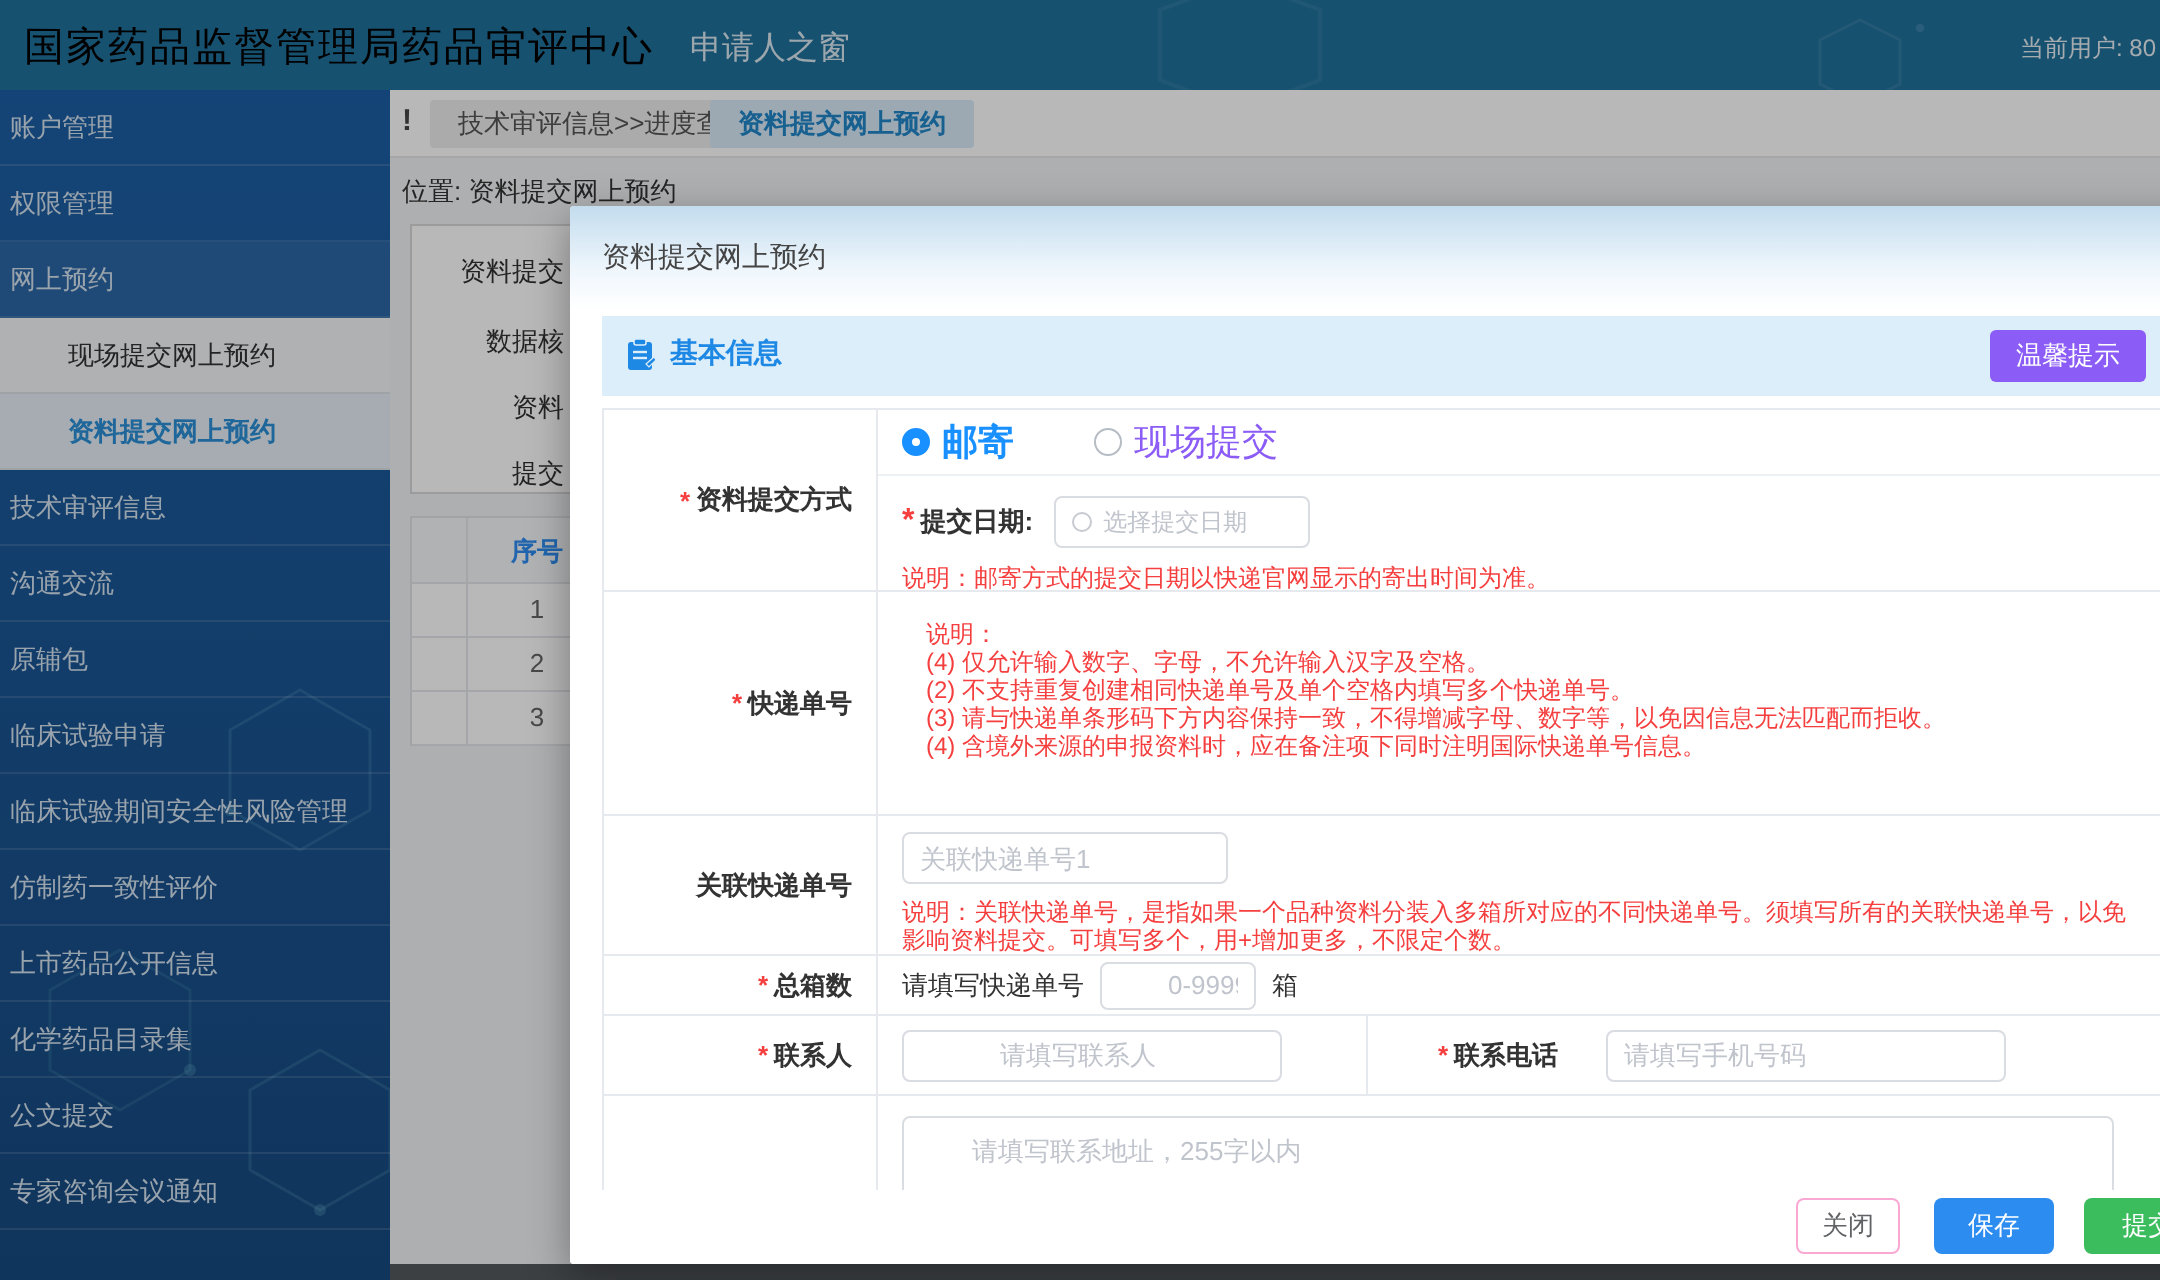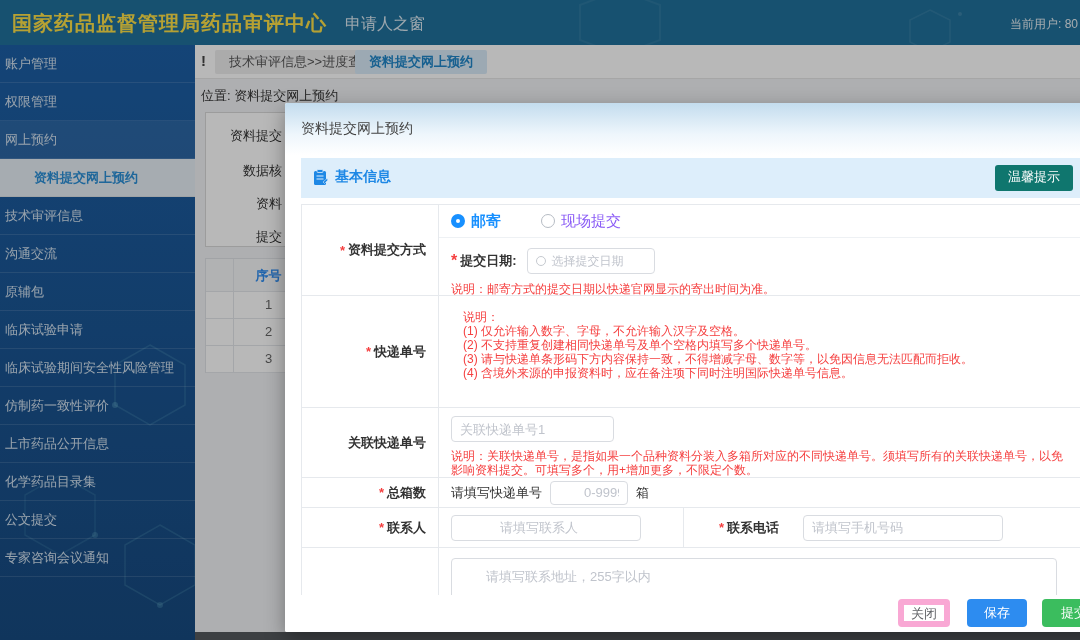--- a/index.html
+++ b/index.html
@@ -2,21 +2,21 @@
 <html><head>
 <meta charset="utf-8">
 <style>
   * { margin:0; padding:0; box-sizing:border-box; }
   html,body { width:1080px; height:640px; overflow:hidden; }
   body { font-family:"Liberation Sans","DejaVu Sans",sans-serif; }
   #stage { position:relative; width:1080px; height:640px; overflow:hidden; background:#f5f6f7; }
 
   
   .topbar { position:absolute; left:0; top:0; width:1080px; height:45px; background:#20719c; overflow:hidden; }
-  .brand-title { position:absolute; left:12px; top:10px; font-size:20px; font-weight:bold; color:#fde047; letter-spacing:1px; }
+  .brand-title { position:absolute; left:12px; top:10px; font-size:20px; font-weight:normal; color:#000000; letter-spacing:1px; }
   .brand-sub { position:absolute; left:345px; top:14px; font-size:16px; color:#d9e7f0; }
   .current-user { position:absolute; right:2px; top:16px; font-size:12px; color:#e6eef3; white-space:nowrap; }
 
   .sidebar { position:absolute; left:0; top:45px; width:195px; height:595px; background:linear-gradient(180deg,#1d5fa5 0%,#174a80 100%); overflow:hidden; }
   .hexes { position:absolute; left:0; top:0; width:100%; height:100%; pointer-events:none; }
   .side-item { position:relative; height:38px; line-height:38px; padding-left:5px; font-size:13px; color:#d4e2ef; border-bottom:1px solid rgba(255,255,255,0.12); cursor:pointer; }
   .side-item.parent { background:rgba(255,255,255,0.07); }
   .side-item.sub { padding-left:34px; background:#f4f6f8; color:#333; border-bottom:1px solid #dde2e7; }
   .side-item.sub.active { background:#e7eff6; color:#2b8fd6; font-weight:bold; }
 
@@ -40,34 +40,34 @@
 
   .overlay { position:absolute; left:0; top:0; width:1080px; height:640px; background:rgba(0,0,0,0.28); z-index:10; }
 
   
   .modal { position:absolute; left:285px; top:103px; width:820px; height:529px; background:#fff; z-index:20; box-shadow:0 6px 20px rgba(0,0,0,0.35); border-radius:2px; overflow:hidden; }
   .modal-head { position:absolute; left:0; top:0; width:100%; height:52px; background:linear-gradient(180deg,#c3dcee 0%,#eef6fc 60%,#ffffff 100%); }
   .modal-title { position:absolute; left:16px; top:17px; font-size:14px; color:#444; }
   .section-bar { position:absolute; left:16px; top:55px; width:788px; height:40px; background:#ddeefb; }
   .section-left { position:absolute; left:12px; top:10px; display:flex; align-items:center; }
   .section-title { font-size:14px; font-weight:bold; color:#1e88e5; margin-left:7px; }
-  .tip-btn { position:absolute; right:16px; top:7px; height:26px; line-height:26px; padding:0 13px; background:#0f766e; color:#fff; font-size:13px; border:none; border-radius:3px; cursor:pointer;font-family:Liberation Mono, monospace; }
+  .tip-btn { position:absolute; right:16px; top:7px; height:26px; line-height:26px; padding:0 13px; background:#8b5cf6; color:#fff; font-size:13px; border:none; border-radius:3px; cursor:pointer; }
 
   .form { position:absolute; left:16px; top:101px; width:788px; height:391px; border:1px solid #e6e9ed; border-bottom:none; overflow:hidden; }
   .frow { display:flex; border-bottom:1px solid #e6e9ed; }
   .lcell { width:137px; border-right:1px solid #e6e9ed; display:flex; align-items:center; justify-content:flex-end; padding-right:12px; font-size:13px; font-weight:bold; color:#333; }
   .ccell { flex:1; position:relative; }
   .req { color:#f53f3f; margin-right:3px; font-weight:bold; }
   .r1 { height:91px; } .r2 { height:112px; } .r3 { height:70px; } .r4 { height:30px; } .r5 { height:40px; } .r6 { height:130px; }
 
   .subrow-radio { height:33px; border-bottom:1px solid #eef1f4; display:flex; align-items:center; padding-left:12px; }
   .radio { width:14px; height:14px; border-radius:50%; background:#fff; }
   .radio.on { border:5px solid #1890ff; }
   .radio.off { border:1px solid #b6bcc4; }
-  .radio-lab { font-size:15px; margin:0 0 0 6px; }
+  .radio-lab { font-size:18px; margin:0 0 0 6px; }
   .radio-lab.on { color:#1890ff; font-weight:bold; }
   .radio-lab.off { color:#8b5cf6; margin-right:0; }
   .gap40 { width:40px; }
   .subrow-date { padding:10px 0 0 12px; display:flex; align-items:center; }
   .inline-lab { font-size:13px; font-weight:bold; color:#333; }
   .datebox { margin-left:10px; width:128px; height:26px; border:1px solid #d9dce1; border-radius:4px; display:flex; align-items:center; padding:0 8px; background:#fff; cursor:text; }
   .clock { width:10px; height:10px; border:1px solid #c6cad0; border-radius:50%; margin-right:6px; flex:none; }
   .ph { color:#c0c4cc; font-size:12px; white-space:nowrap; }
   .note { color:#f53f3f; font-size:12px; line-height:14px; }
   .note.m1 { margin:8px 0 0 12px; }
@@ -81,21 +81,21 @@
   .plain { font-size:13px; color:#333; }
   .ml8 { margin-left:8px; } .mr8 { margin-right:8px; }
   .r5 .ccell.cc1 { flex:none; width:245px; border-right:1px solid #e6e9ed; display:flex; align-items:center; padding-left:12px; }
   .lcell.l2 { width:107px; border-right:none; }
   .r5 .ccell.cc2 { display:flex; align-items:center; padding-left:12px; }
   .areabox { margin:10px 0 0 12px; width:606px; height:90px; border:1px solid #d9dce1; border-radius:4px; padding:8px 10px; background:#fff; cursor:text; }
   .areabox .ph { font-size:13px;margin-left:24px; }
 
   .modal-footer { position:absolute; left:0; bottom:0; width:100%; height:37px; background:#fff; z-index:5; }
   .btn { position:absolute; top:4px; height:28px; font-size:13px; border-radius:4px; cursor:pointer; border:none; font-family:inherit; }
-  .btn.close { left:613px; width:52px; background:#fff; border:6px solid #f9a8d4; color:#606266; }
+  .btn.close { left:613px; width:52px; background:#fff; border:1px solid #f9a8d4; color:#606266; }
   .btn.save { left:682px; width:60px; background:#2d8cf0; color:#fff; }
   .btn.submit { left:757px; width:64px; background:#3bbd5e; color:#fff; }
 </style>
 </head>
 <body>
 
 <div id="stage">
 
   <div class="topbar">
     <span class="brand-title">国家药品监督管理局药品审评中心</span>
@@ -113,20 +113,21 @@
       <polygon points="150,300 185,320 185,360 150,380 115,360 115,320" fill="none" stroke="rgba(140,220,230,0.15)" stroke-width="1.5"></polygon>
       <polygon points="60,430 95,450 95,490 60,510 25,490 25,450" fill="none" stroke="rgba(140,220,230,0.12)" stroke-width="1.5"></polygon>
       <polygon points="160,480 195,500 195,540 160,560 125,540 125,500" fill="none" stroke="rgba(140,220,230,0.15)" stroke-width="1.5"></polygon>
       <circle cx="115" cy="360" r="3" fill="rgba(140,220,230,0.25)"></circle>
       <circle cx="95" cy="490" r="3" fill="rgba(140,220,230,0.2)"></circle>
       <circle cx="160" cy="560" r="3" fill="rgba(140,220,230,0.2)"></circle>
     </svg>
     <div class="side-item">账户管理</div>
     <div class="side-item">权限管理</div>
     <div class="side-item parent">网上预约</div>
+    <div class="side-item sub">现场提交网上预约</div>
     <div class="side-item sub active">资料提交网上预约</div>
     <div class="side-item">技术审评信息</div>
     <div class="side-item">沟通交流</div>
     <div class="side-item">原辅包</div>
     <div class="side-item">临床试验申请</div>
     <div class="side-item">临床试验期间安全性风险管理</div>
     <div class="side-item">仿制药一致性评价</div>
     <div class="side-item">上市药品公开信息</div>
     <div class="side-item">化学药品目录集</div>
     <div class="side-item">公文提交</div>
@@ -216,21 +217,21 @@
       </div>
 
       <div class="frow r2">
         <div class="lcell">
           <span class="req">*</span>
           <span>快递单号</span>
         </div>
         <div class="ccell pad-c">
           <div class="notes-block">
             <div class="note">说明：</div>
-            <div class="note">(1) 仅允许输入数字、字母，不允许输入汉字及空格。</div>
+            <div class="note">(4) 仅允许输入数字、字母，不允许输入汉字及空格。</div>
             <div class="note">(2) 不支持重复创建相同快递单号及单个空格内填写多个快递单号。</div>
             <div class="note">(3) 请与快递单条形码下方内容保持一致，不得增减字母、数字等，以免因信息无法匹配而拒收。</div>
             <div class="note">(4) 含境外来源的申报资料时，应在备注项下同时注明国际快递单号信息。</div>
           </div>
         </div>
       </div>
 
       <div class="frow r3">
         <div class="lcell">
           <span>关联快递单号</span>

